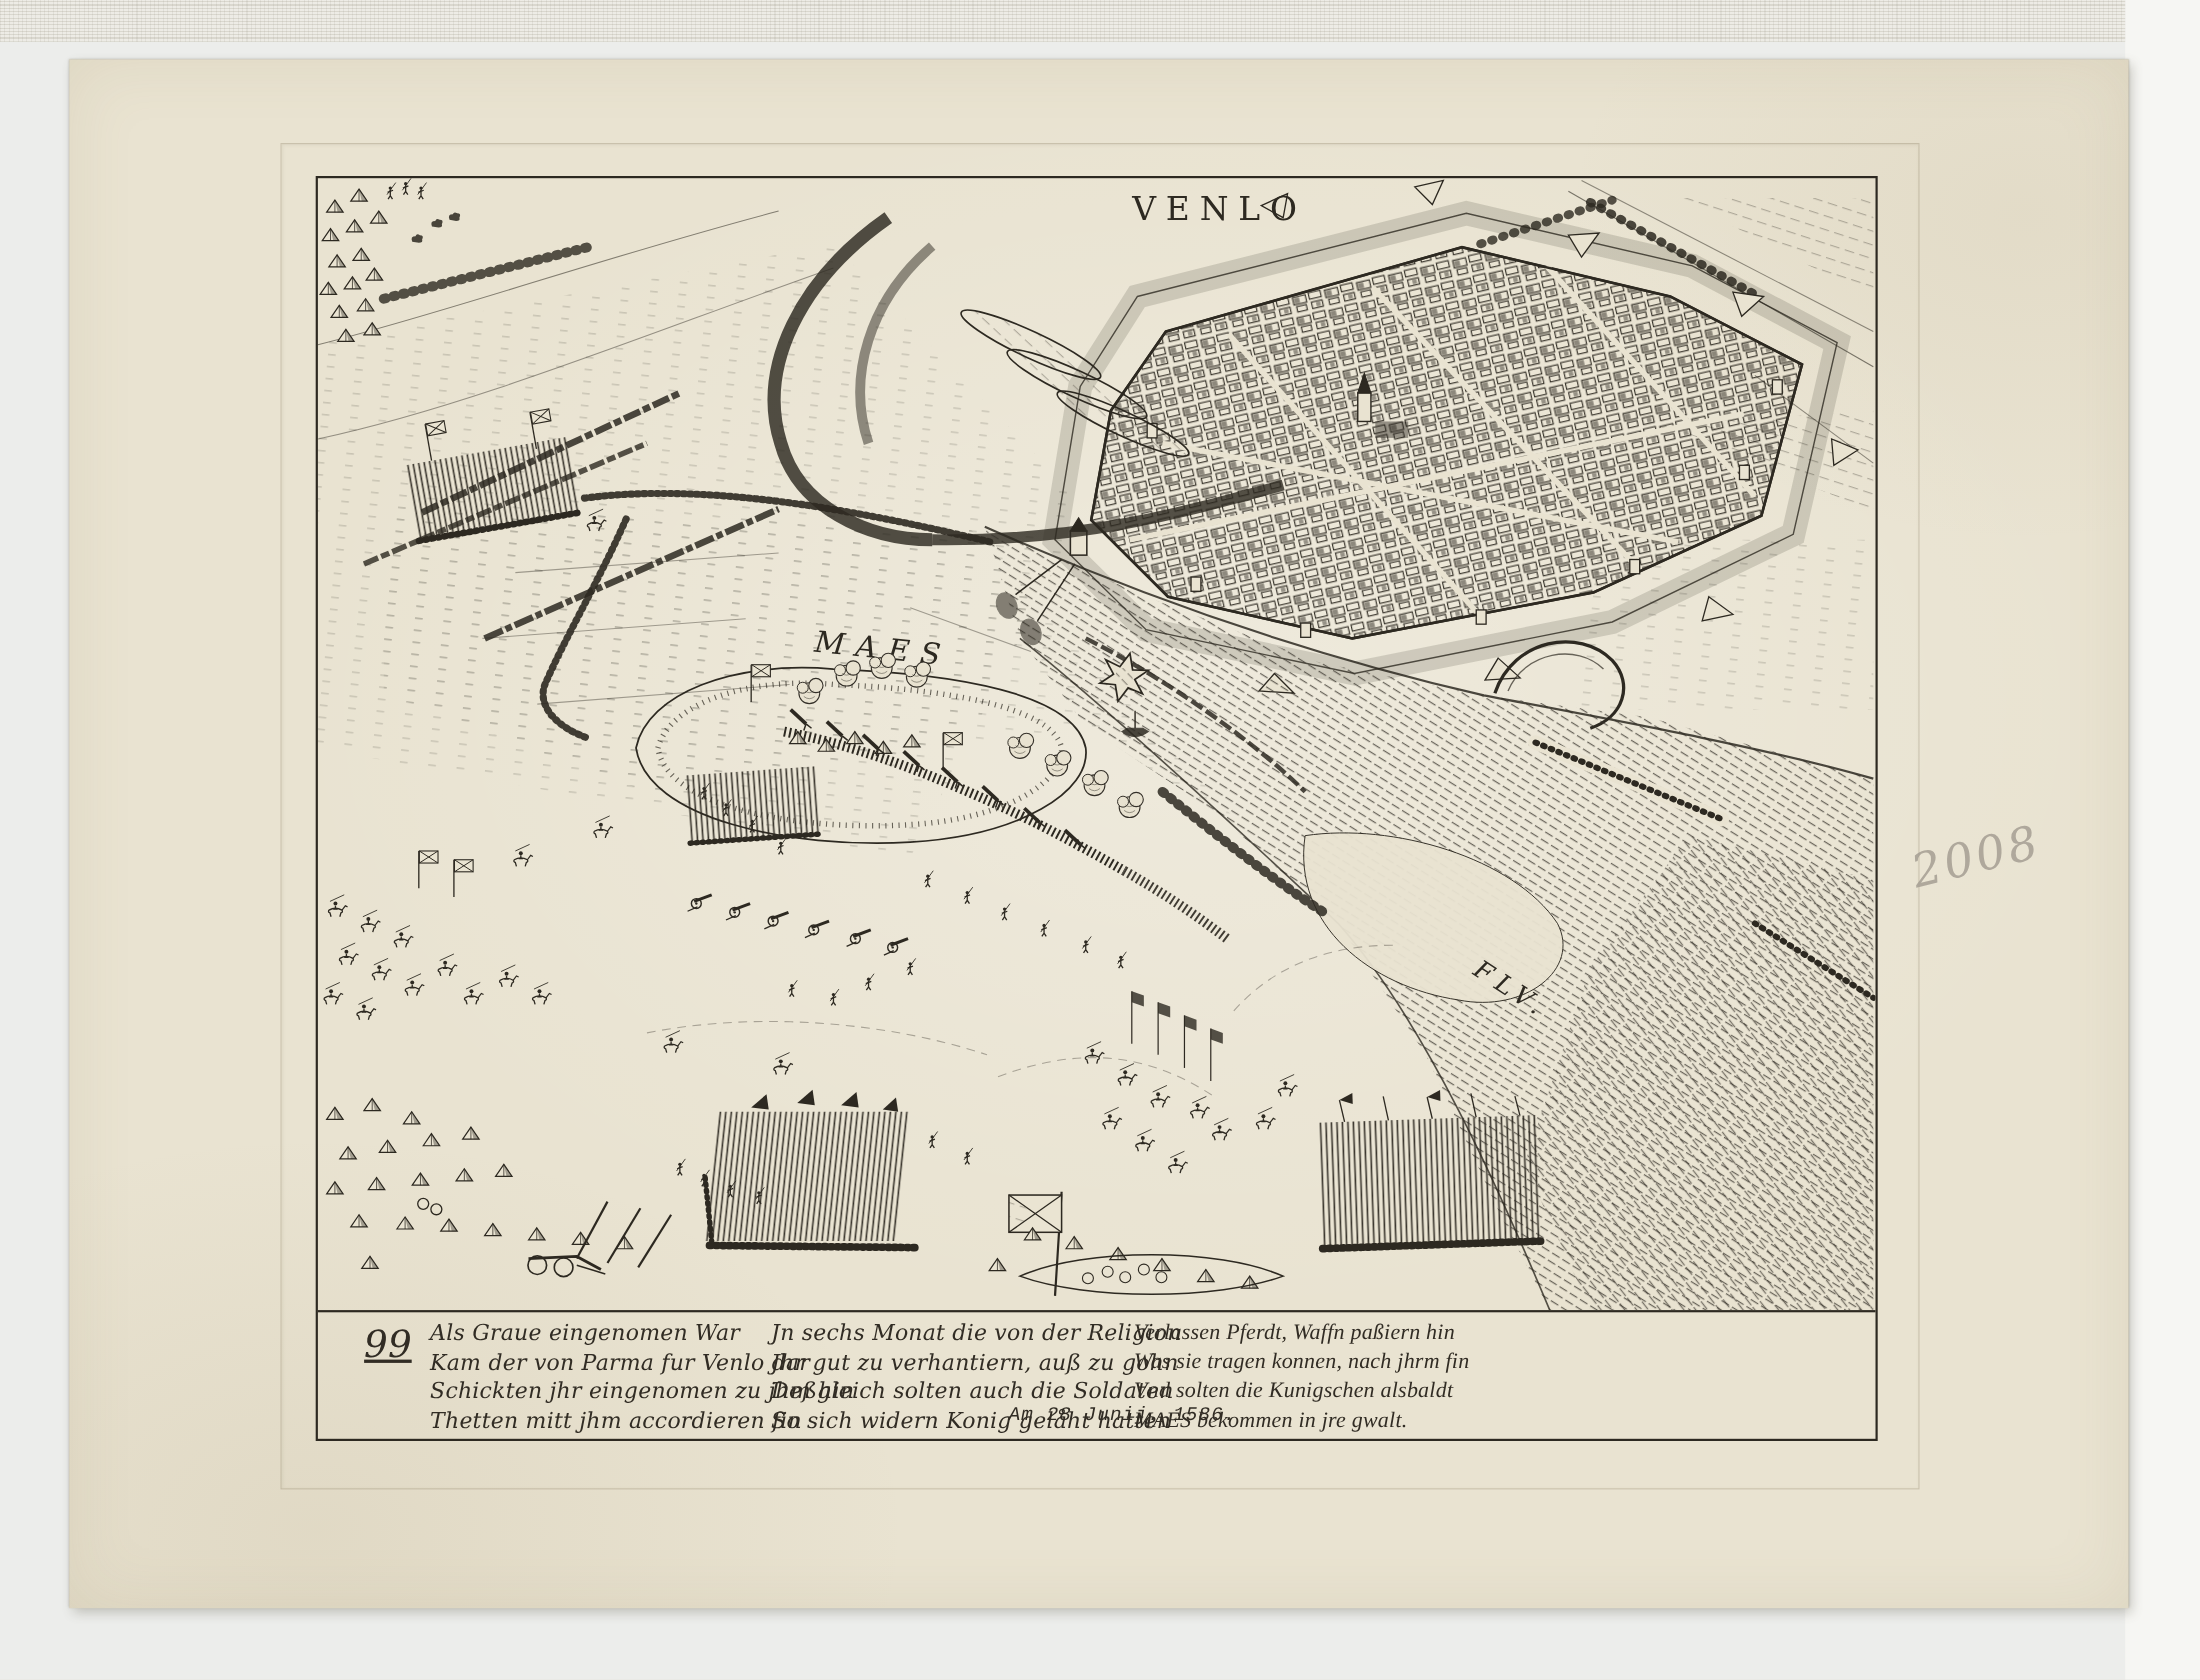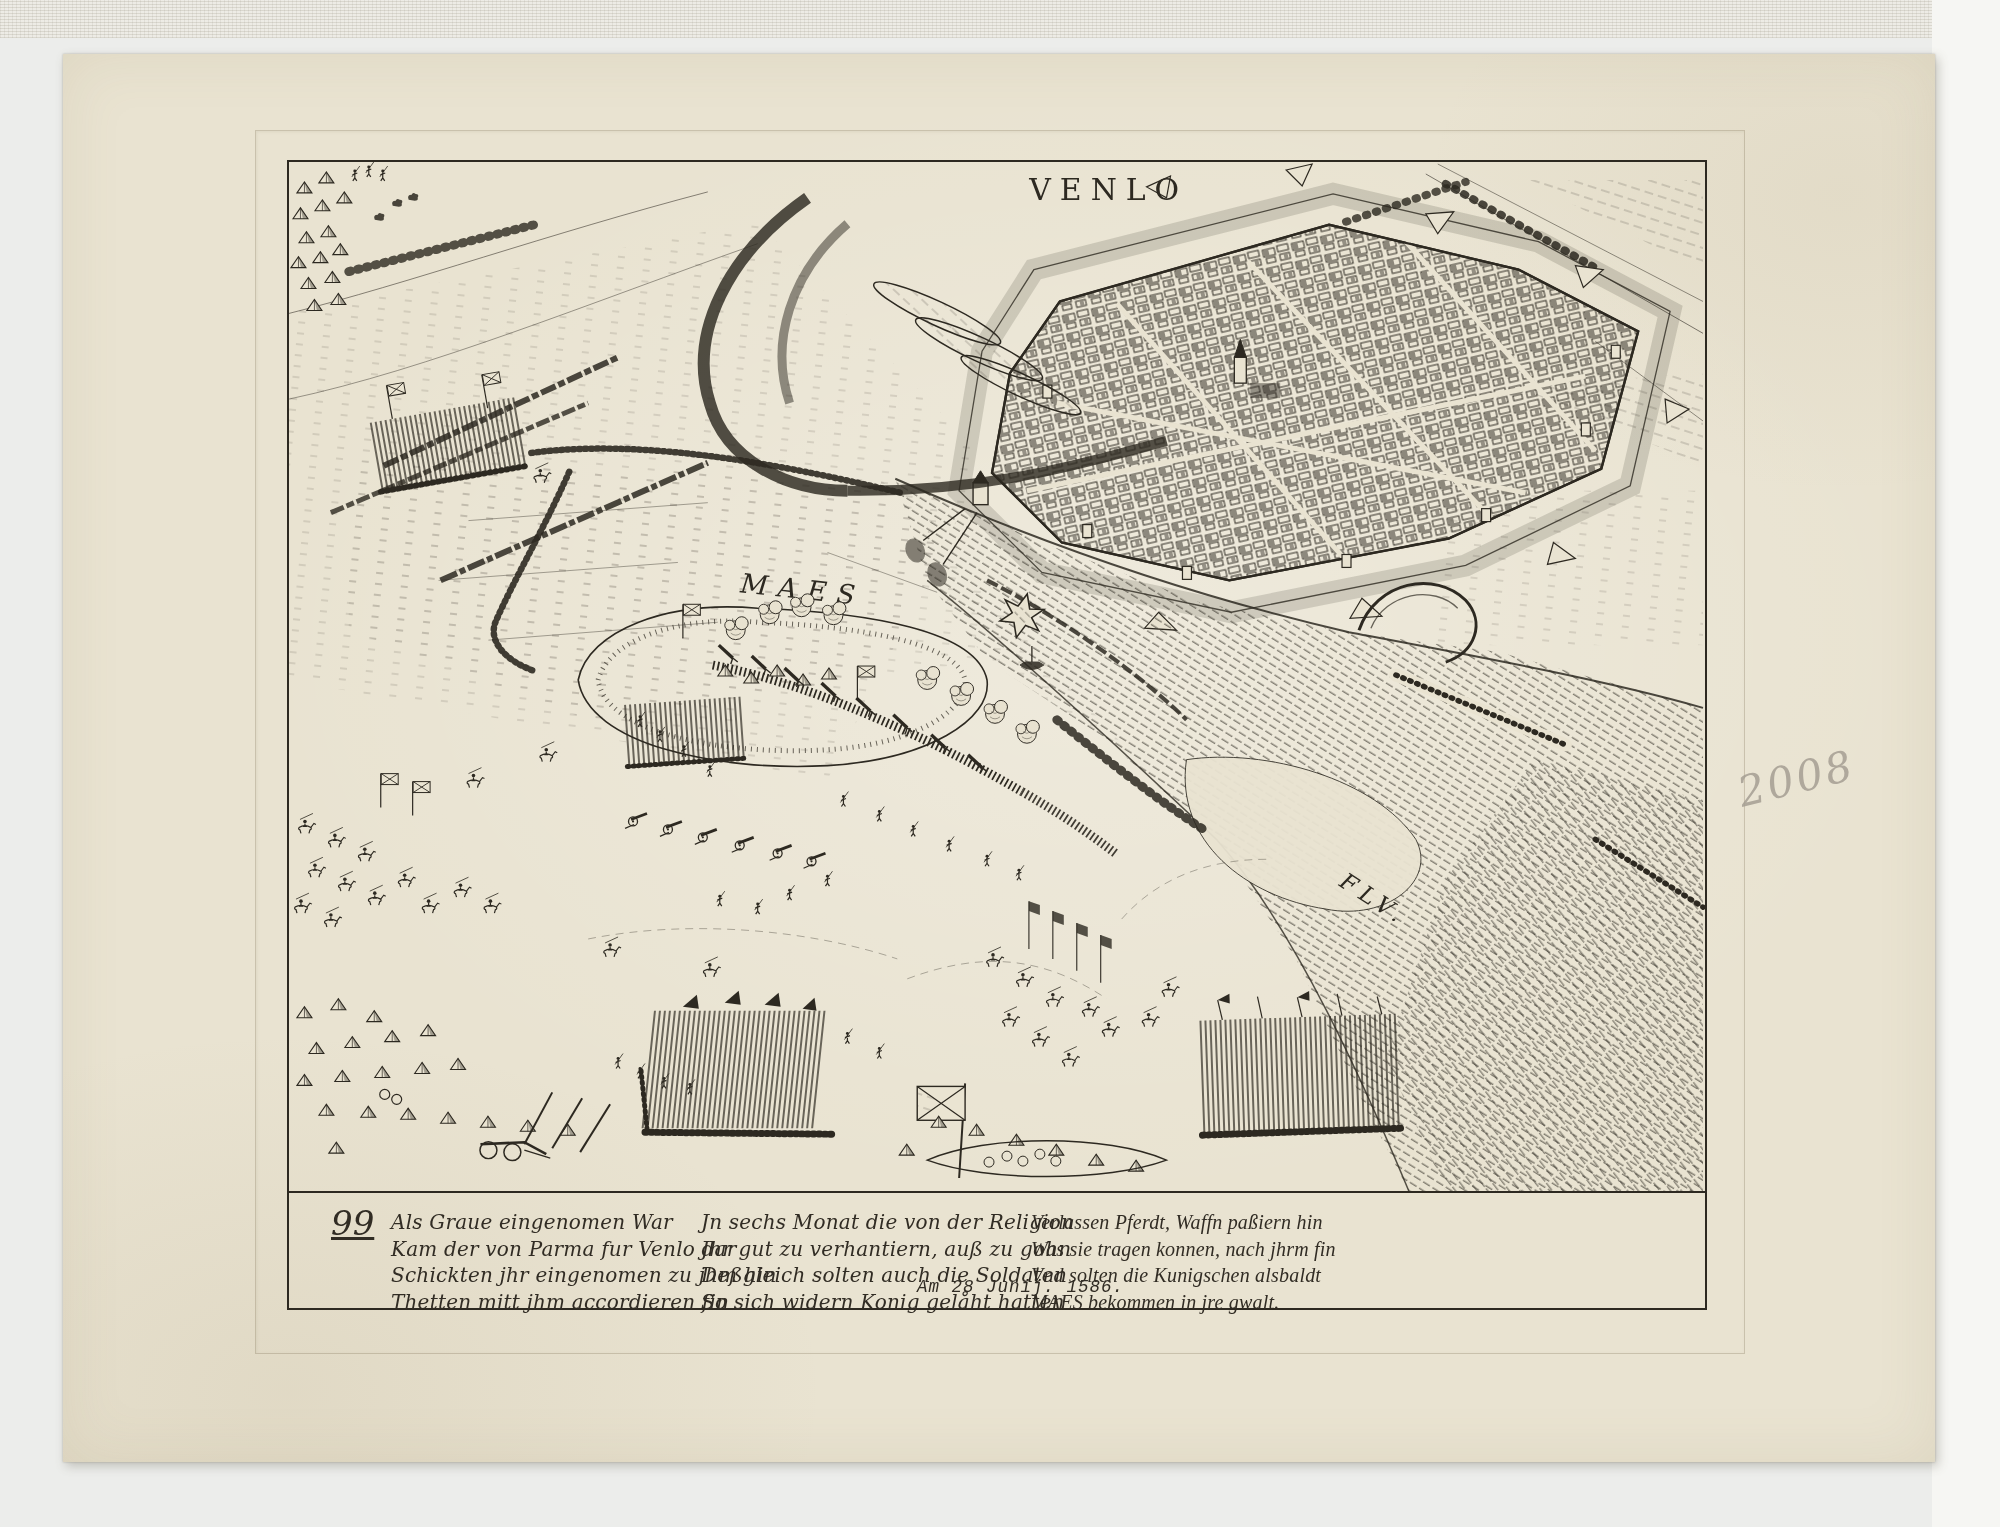--- a/index.html
+++ b/index.html
@@ -25,21 +25,21 @@
   
   #plate-mark{position:absolute;left:192px;top:76px;width:1488px;height:1222px;
     border:1px solid rgba(120,105,75,.28);
     box-shadow: inset 1px 1px 3px rgba(120,105,75,.10);}
   
   #etching{position:absolute;left:224px;top:106px;width:1420px;height:1150px;
     border:2px solid #2d2921;box-sizing:border-box;display:flex;flex-direction:column;}
   #scene{flex:1 1 auto;display:block;}
   #caption{position:relative;height:115px;border-top:2px solid #2d2921;flex:0 0 auto;
     color:#312c24;}
-  .verse{position:absolute;top:16px;font-style:italic;font-size:20px;line-height:26.5px;
+  .verse{position:absolute;top:5px;font-style:italic;font-size:20px;line-height:26.5px;
     letter-spacing:.2px;white-space:nowrap;}
   .verse div{height:26.5px;}
   #plate-number{position:absolute;left:42px;top:10px;font-size:34px;font-style:italic;text-decoration:underline;}
   #caption-date{position:absolute;left:628px;top:84px;font-size:17.5px;font-style:italic;
     letter-spacing:1px;font-family:Liberation Mono, monospace;}
   #col-1{left:102px;} #col-2{left:412px;} #col-3{left:742px;font-family:Liberation Serif, serif;}
   
   #pencil{position:absolute;left:1674px;top:700px;transform:rotate(-14deg);
     font-size:42px;font-style:italic;color:#a59e93;opacity:.85;letter-spacing:3px;}
   svg text{fill:#2d2921;}

